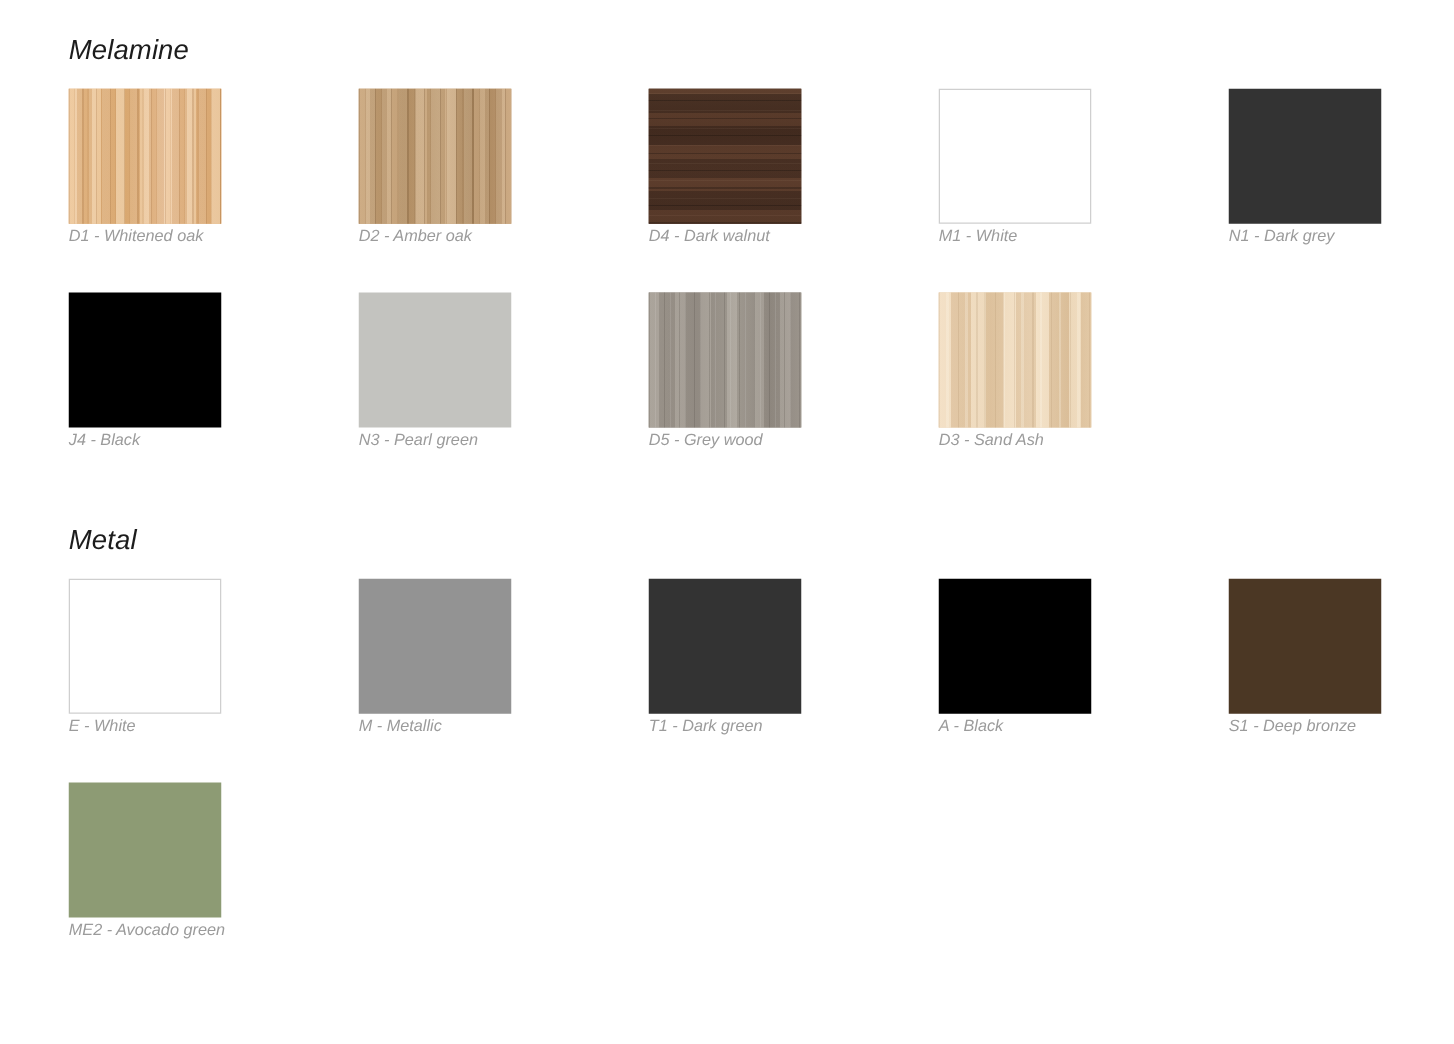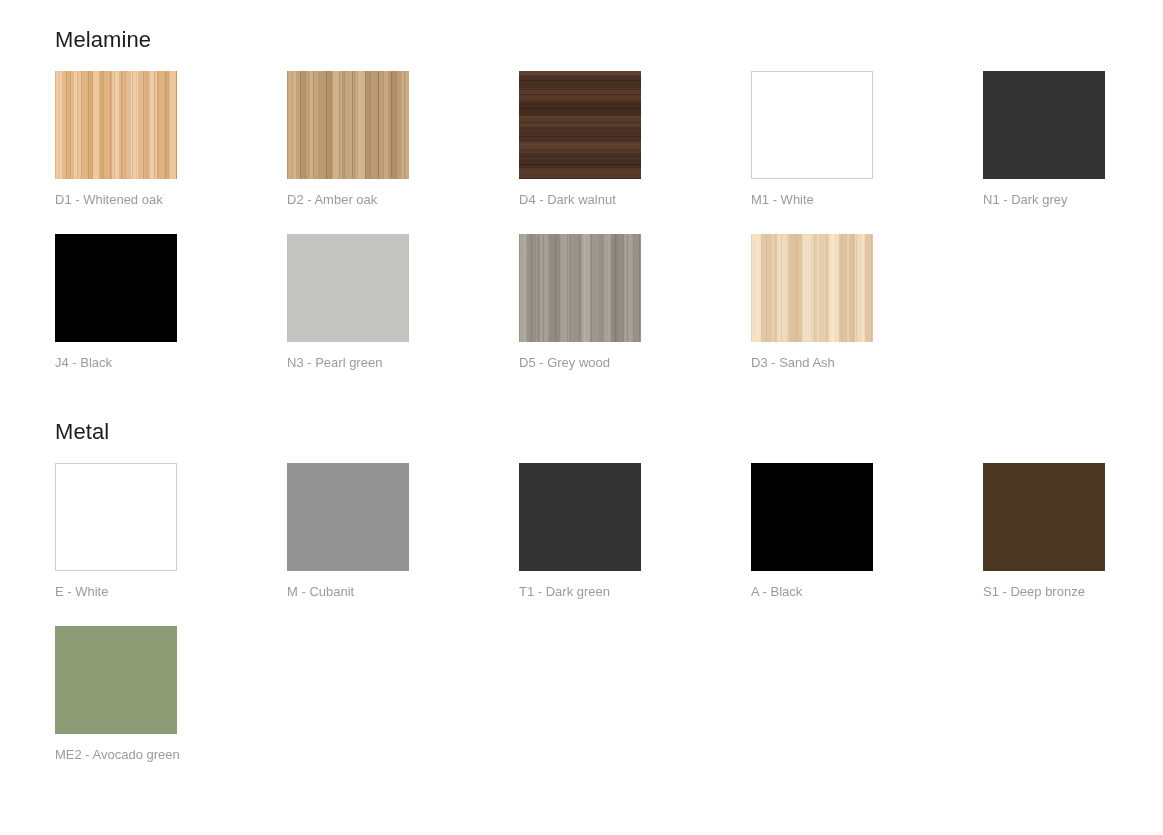--- a/index.html
+++ b/index.html
@@ -14,20 +14,21 @@
     font-family: "Liberation Sans", sans-serif;
     color: #333333;
     overflow: hidden;
   }
   .page {
     position: relative;
     width: 1163px;
     height: 735px;
     box-sizing: border-box;
     padding: 0 0 13px 55px;
+    font-style: italic;
   }
   .section { margin: 0; }
   .section-title {
     font-size: 22px;
     font-weight: 400;
     color: #1c1c1c;
     letter-spacing: 0.1px;
     margin: 0;
     line-height: 26px;
   }
@@ -51,21 +52,21 @@
     overflow: hidden;
     background-color: #ffffff;
   }
   .swatch-chip.bordered {
     border: 1px solid #cfcfcf;
   }
   .swatch-label {
     font-size: 13px;
     line-height: 16px;
     color: #9b9b9b;
-    margin-top: 13px;
+    margin-top: 2px;
     white-space: nowrap;
   }
 
   
 
   
   .tex-whitened-oak {
     background-color: #e3b583;
     background-image:
       repeating-linear-gradient(90deg,
@@ -191,21 +192,21 @@
 
   <section class="section" id="section-metal">
     <h2 class="section-title">Metal</h2>
     <div class="swatch-grid" id="grid-metal">
         <div class="swatch-cell">
           <div class="swatch-chip tex-solid bordered" style="background-color: rgb(255, 255, 255);"></div>
           <div class="swatch-label">E - White</div>
         </div>
         <div class="swatch-cell">
           <div class="swatch-chip tex-solid" style="background-color: rgb(147, 147, 147);"></div>
-          <div class="swatch-label">M - Cubanit</div>
+          <div class="swatch-label">M - Metallic</div>
         </div>
         <div class="swatch-cell">
           <div class="swatch-chip tex-solid" style="background-color: rgb(51, 51, 51);"></div>
           <div class="swatch-label">T1 - Dark green</div>
         </div>
         <div class="swatch-cell">
           <div class="swatch-chip tex-solid" style="background-color: rgb(0, 0, 0);"></div>
           <div class="swatch-label">A - Black</div>
         </div>
         <div class="swatch-cell">

